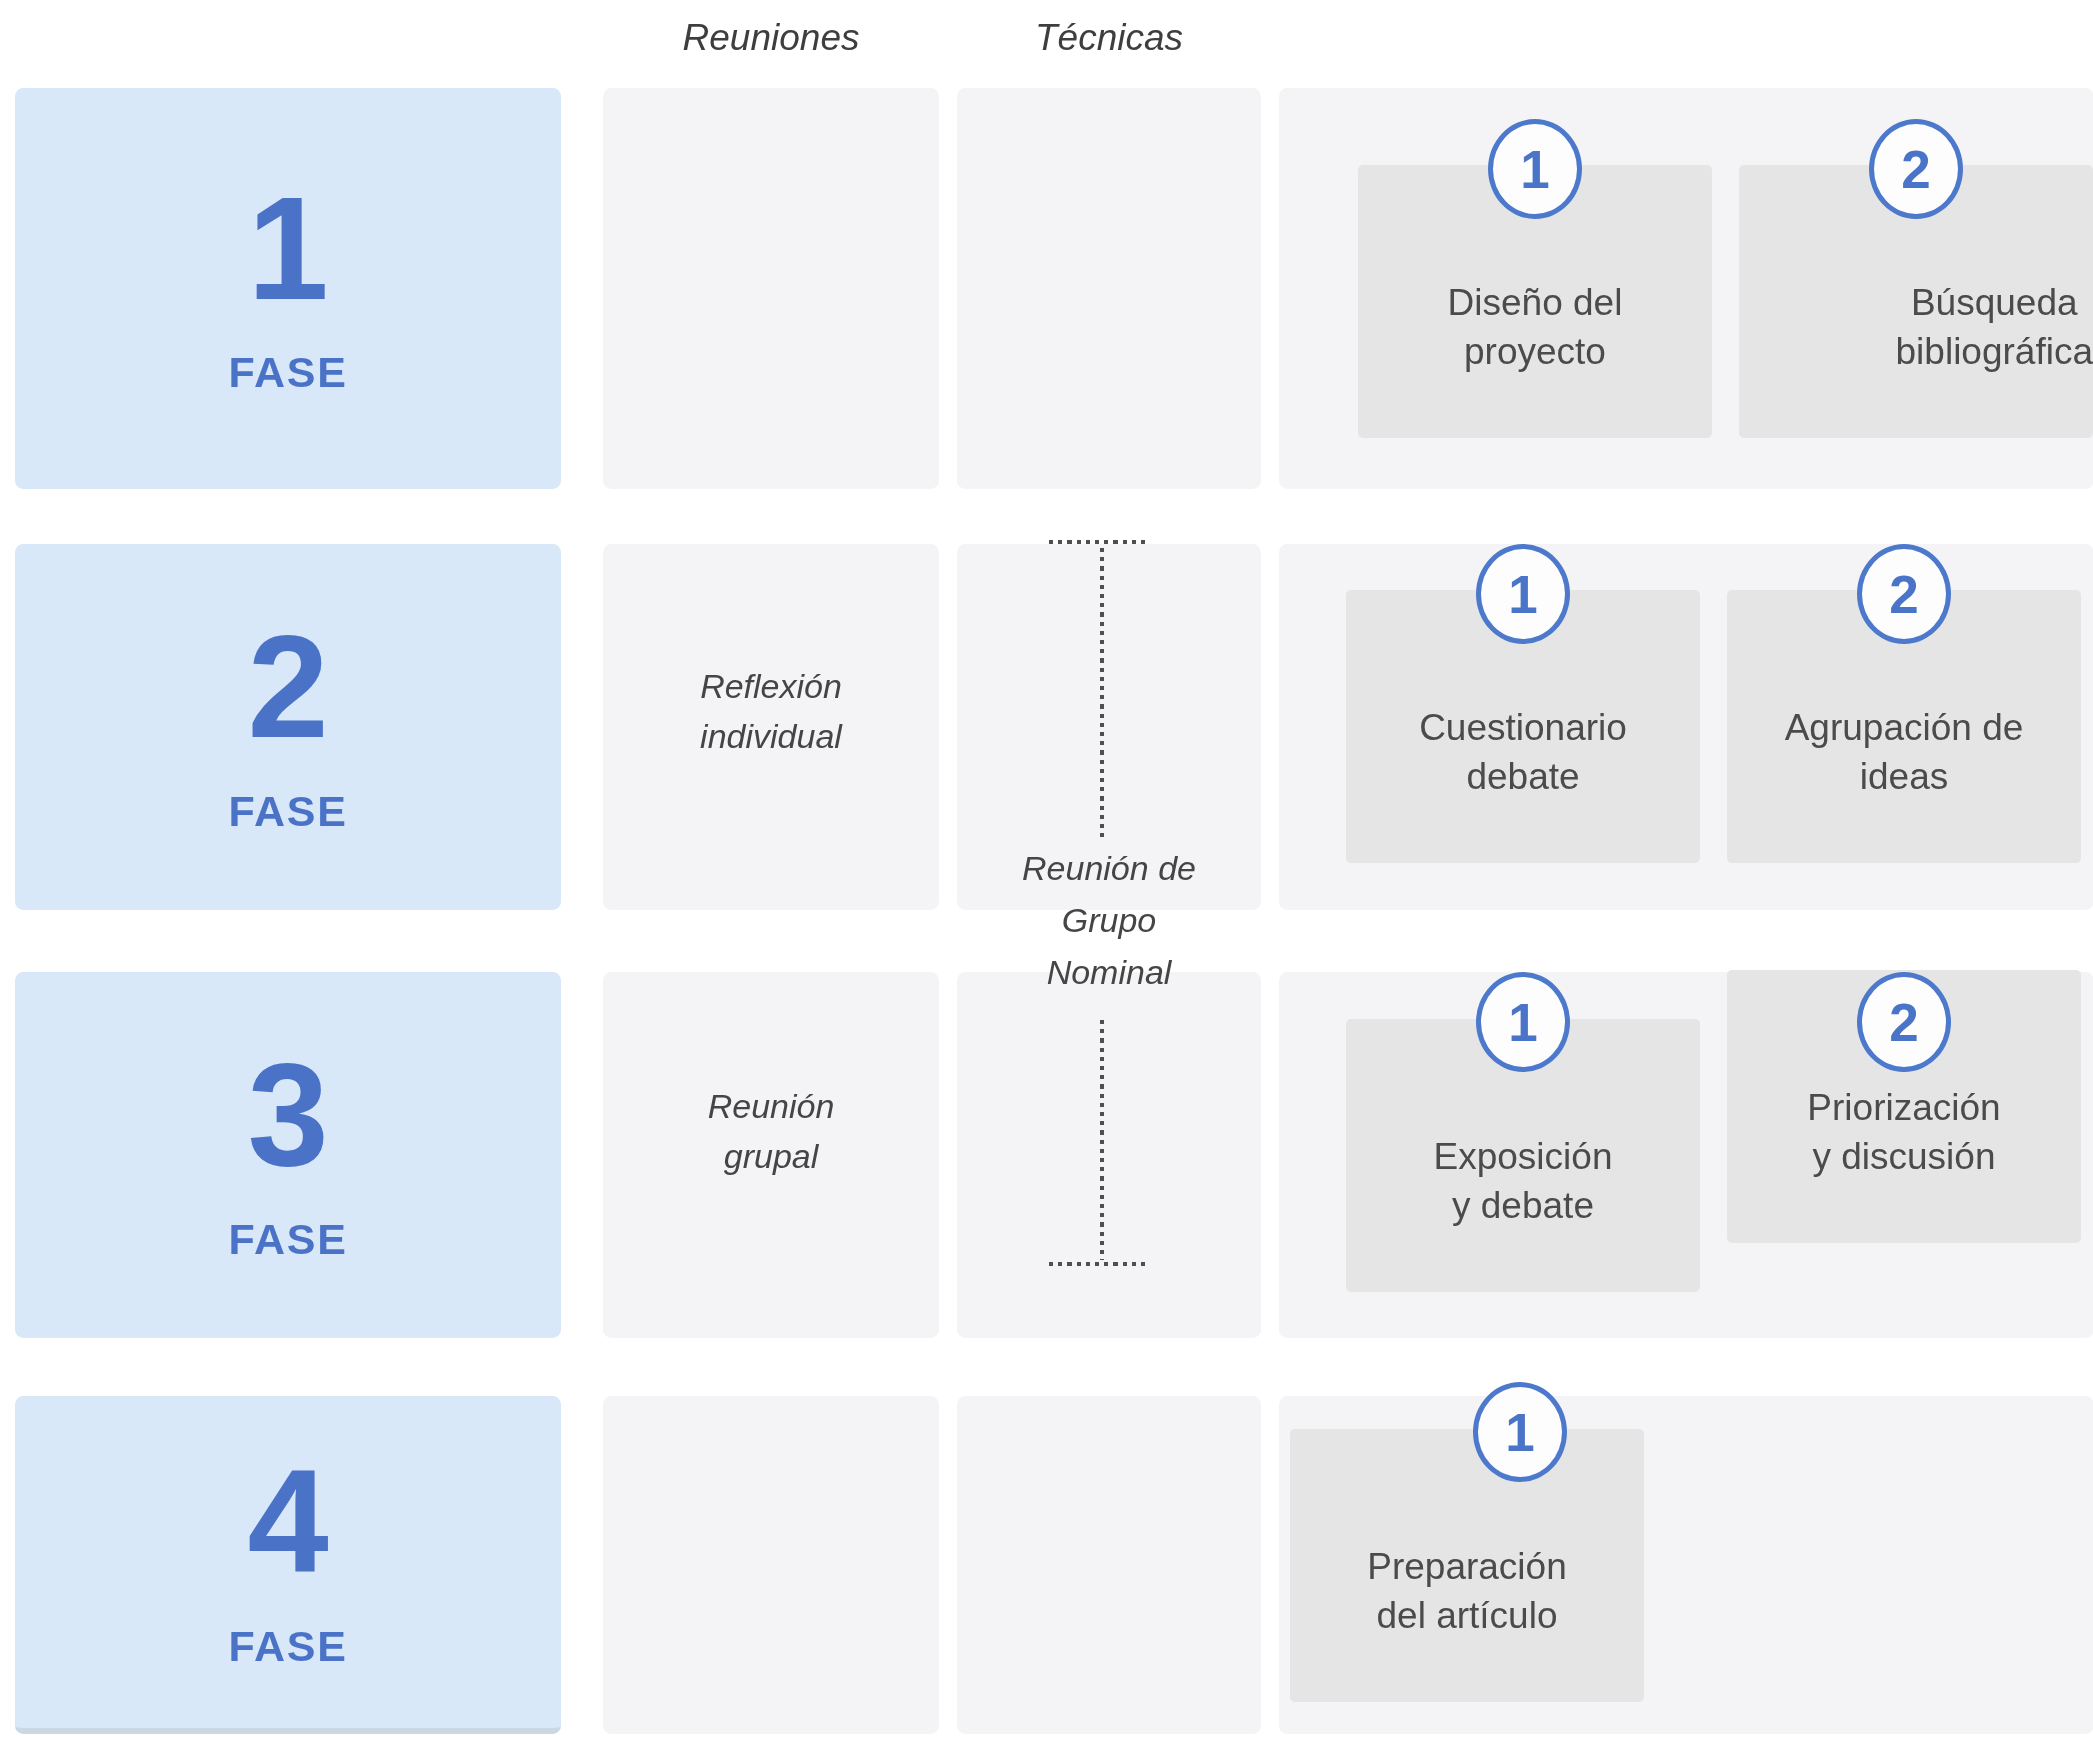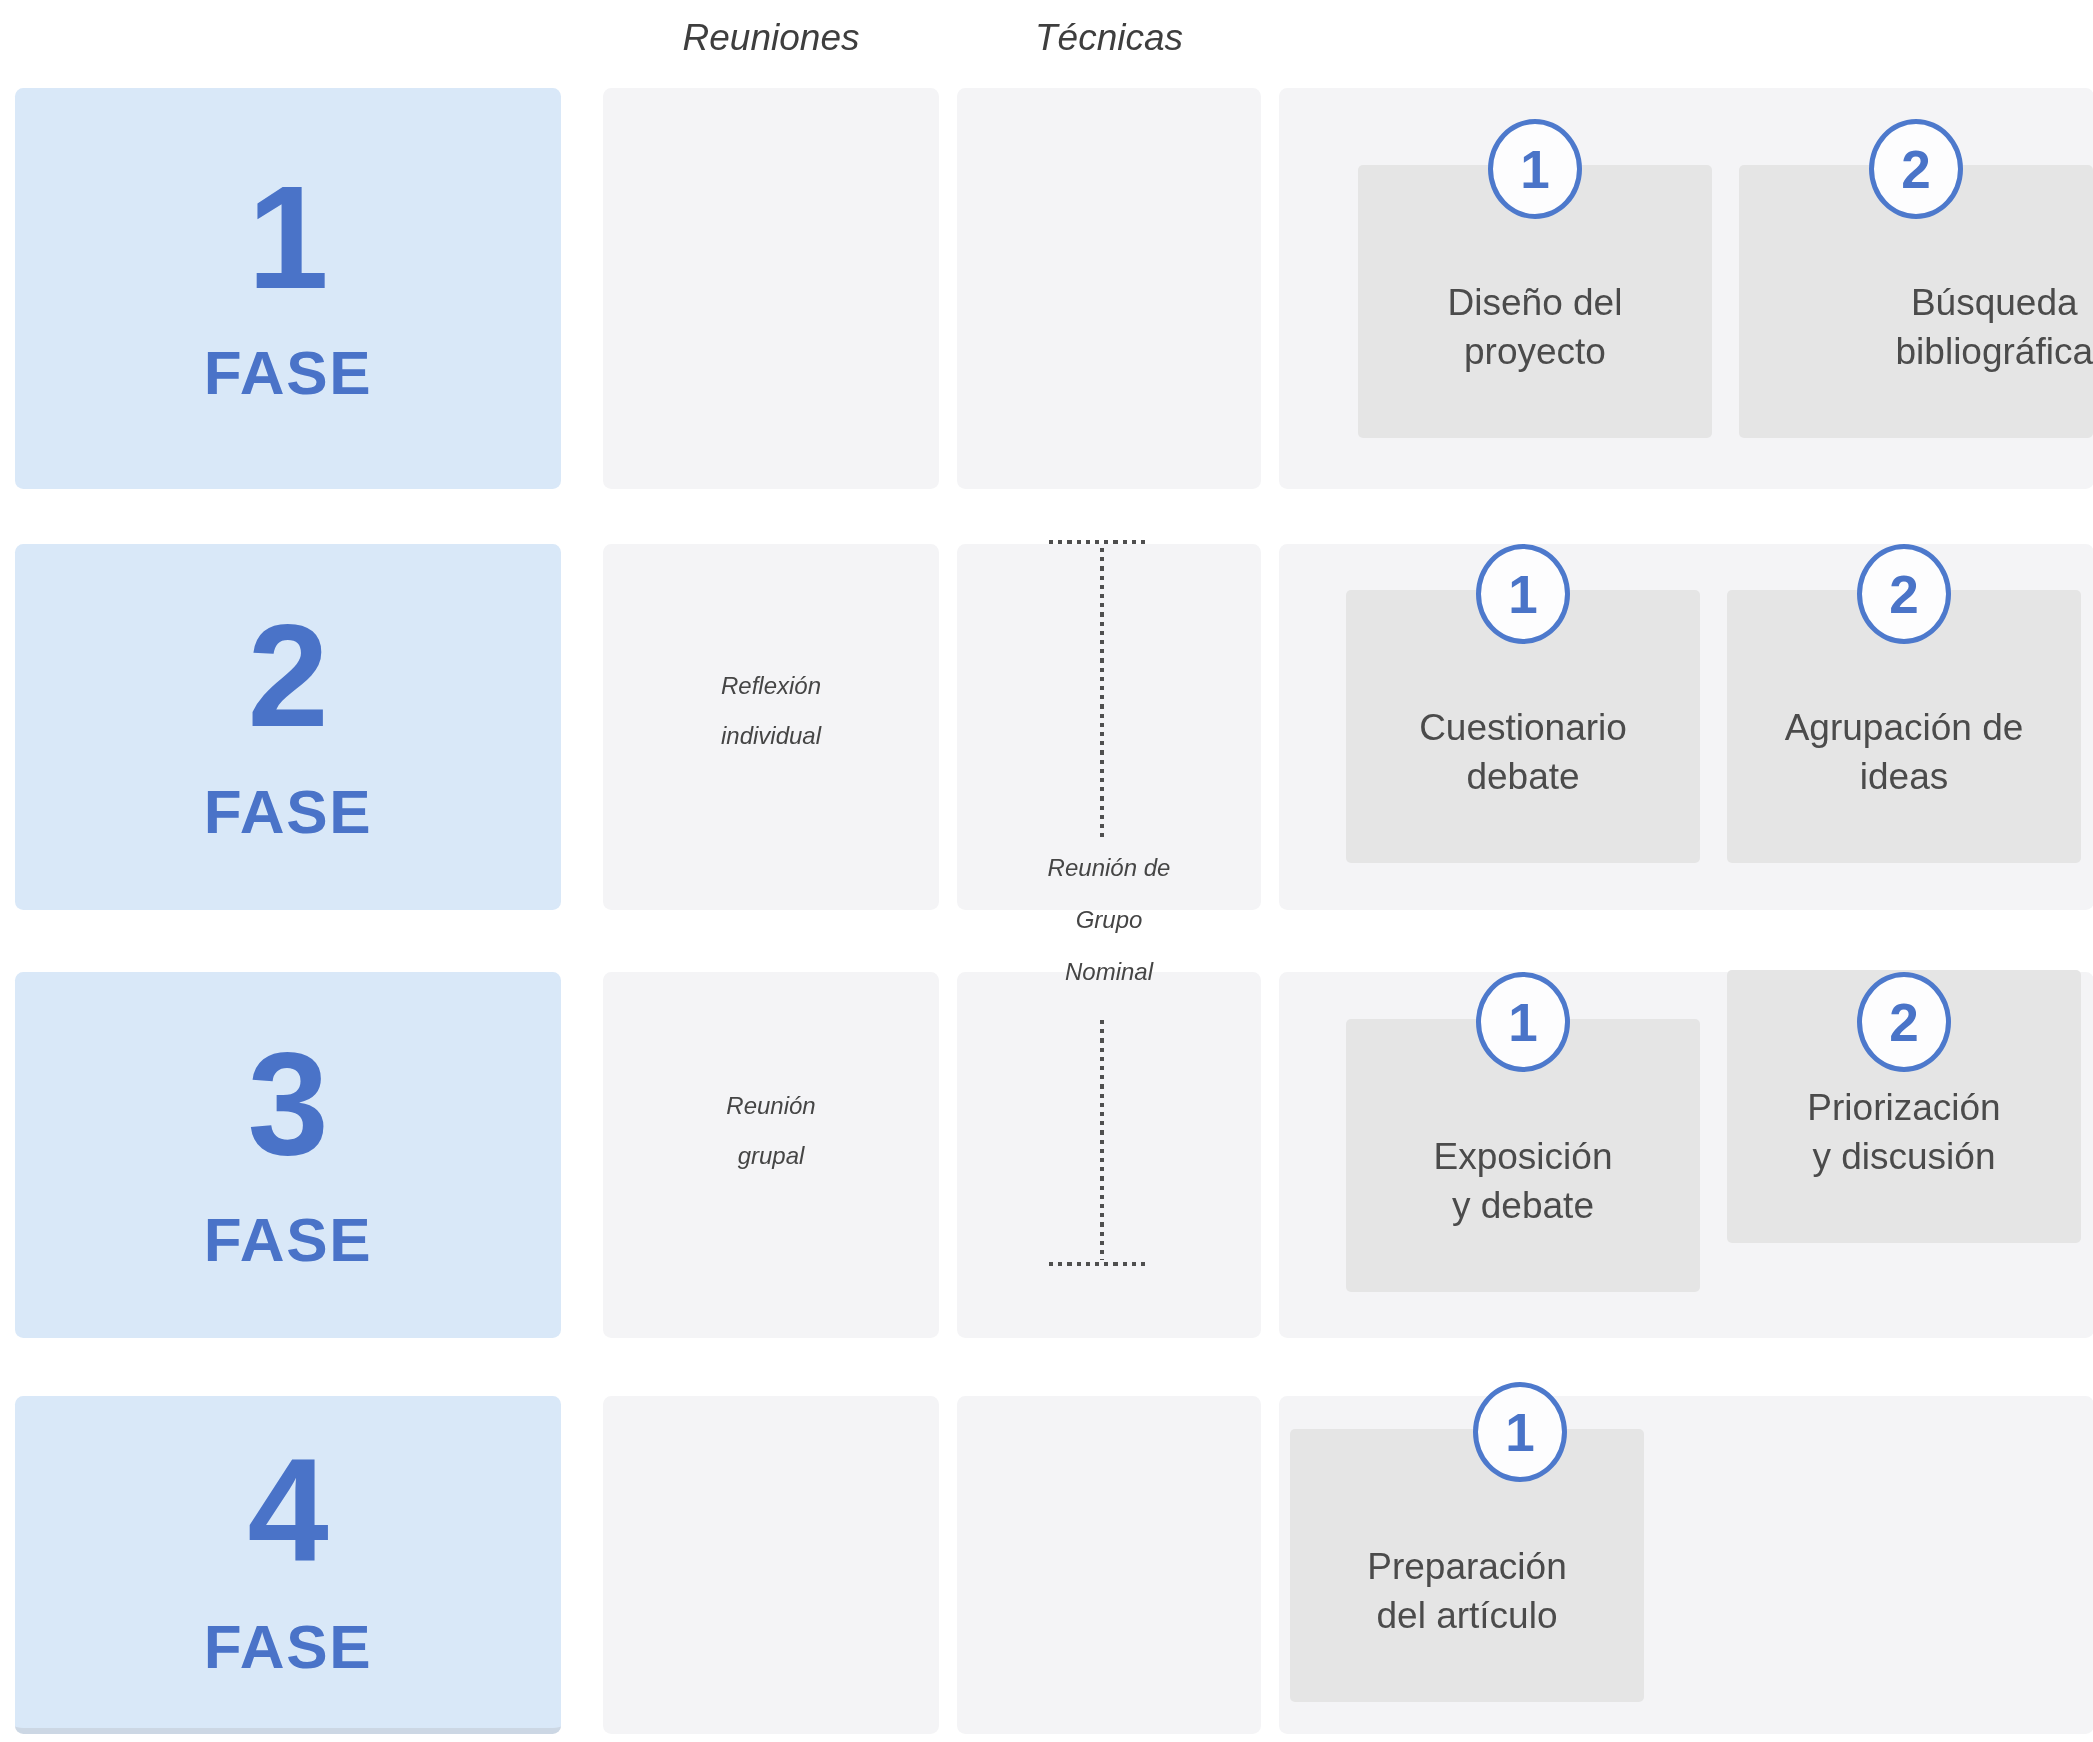--- a/index.html
+++ b/index.html
@@ -22,35 +22,35 @@
   .r4{top:1396px;height:338px;}
   .col-fase.r4{border-bottom:6.7px solid #ccd7e4;box-sizing:border-box;}
 
   
   .fase-inner{display:flex;flex-direction:column;align-items:center;}
   .fase-num{
     font-size:146px;font-weight:bold;line-height:0.95;
     color:#4a73c8;
   }
   .fase-word{
-    font-size:62px;font-weight:bold;letter-spacing:1.7px;
+    font-size:43px;font-weight:bold;letter-spacing:1.7px;
     color:#4a73c8;margin-top:30px;
   }
 
   
   .header-label{
     position:absolute;top:16.7px;
     font-style:italic;font-size:37px;color:#3e3e3e;
     text-align:center;
   }
   #hdr-reuniones{left:603px;width:336px;}
   #hdr-tecnicas{left:957px;width:304px;}
   .annotation{
     position:absolute;
-    font-style:italic;font-size:24px;line-height:50px;color:#454545;
+    font-style:italic;font-size:34px;line-height:50px;color:#454545;
     text-align:center;white-space:pre-line;
   }
   #ann-reflexion{left:603px;width:336px;top:661px;}
   #ann-reunion{left:603px;width:336px;top:1054px;margin-top:27px;}
   #ann-tecnica{left:957px;width:304px;top:842px;line-height:52px;}
 
   
   .dot-h{position:absolute;height:4.2px;
     background:repeating-linear-gradient(to right,#4f4f4f 0 4.2px,transparent 4.2px 9.2px);}
   .dot-v{position:absolute;width:4.2px;

